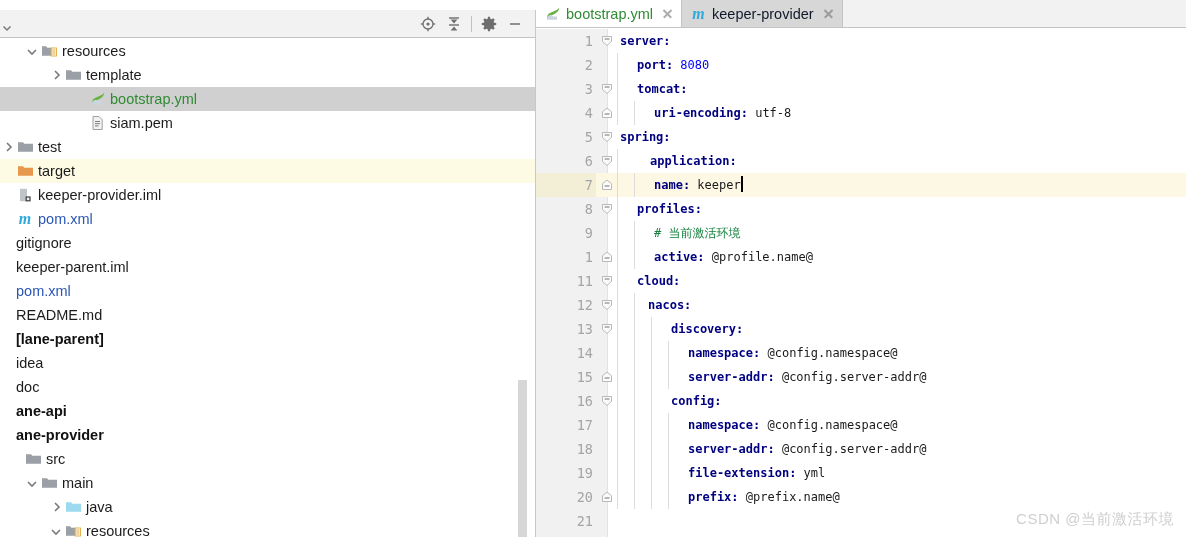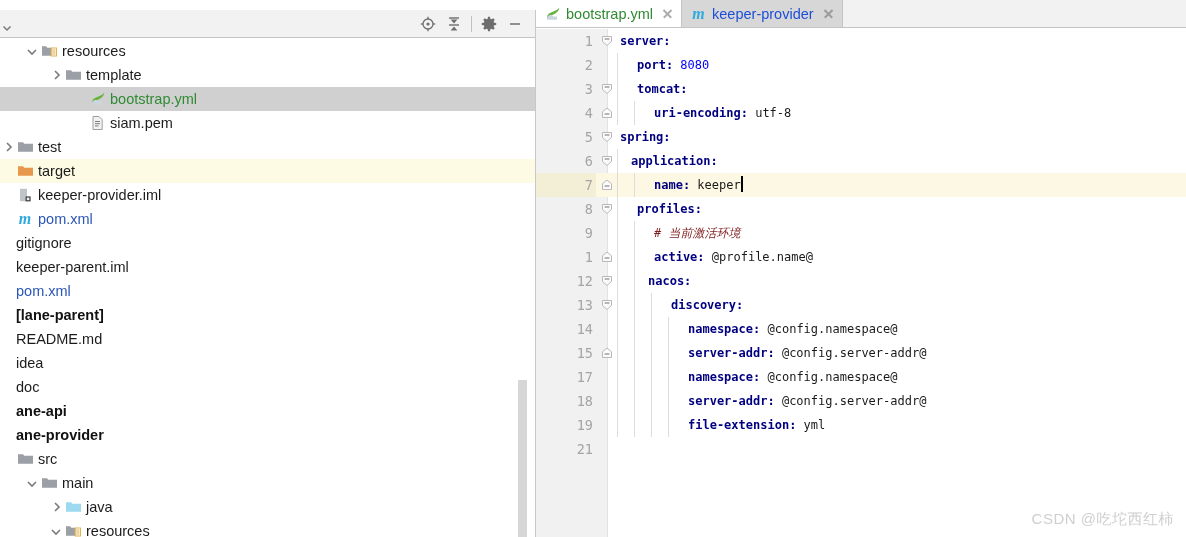--- a/index.html
+++ b/index.html
@@ -124,21 +124,21 @@
     padding: 0 7px 0 8px;
     font-size: 14.5px;
     border-right: 1px solid #c4c4c4;
     cursor: default;
     gap: 5px;
   }
   .tab.active   { background: #ffffff; }
   .tab.inactive { background: #d7d7d7; }
   .tab .tab-ico { width: 17px; height: 16px; display:flex; align-items:center; justify-content:center; }
   .tab .tab-lbl.green { color: #2f8a33; }
-  .tab .tab-lbl.grayblue { color: #1d4ed8; }
+  .tab .tab-lbl.grayblue { color: #0f172a; }
   .tab .tab-close {
     width: 13px; height: 13px;
     margin-left: 3px;
     position: relative;
     opacity: .55;
   }
   .tab .tab-close::before,
   .tab .tab-close::after {
     content: ""; position: absolute;
     left: 1px; top: 6px;
@@ -196,21 +196,21 @@
     left: 84px; top: 0;
     height: 24px;
     line-height: 24px;
     font-family: "DejaVu Sans Mono", monospace;
     font-size: 12px;
     white-space: pre;
   }
   .k   { color: #000080; font-weight: bold; }
   .num { color: #0000ff; }
   .val { color: #1a1a1a; }
-  .cmt { color: #7f1d1d; font-style: italic; }
+  .cmt { color: #15803d; }
   .cursor-caret {
     display: inline-block;
     width: 2px; height: 16px;
     background: #000;
     vertical-align: -3px;
   }
 
   .indent-guide {
     position: absolute;
     width: 1px;
@@ -385,43 +385,43 @@
         <div class="row">
           <span class="chev"></span>
           <span class="lbl">keeper-parent.iml</span>
         </div>
         <div class="row">
           <span class="chev"></span>
           <span class="lbl blue">pom.xml</span>
         </div>
         <div class="row">
           <span class="chev"></span>
+          <span class="lbl">README.md</span>
+        </div>
+        <div class="row">
+          <span class="chev"></span>
           <span class="lbl bold">[lane-parent]</span>
         </div>
         <div class="row">
           <span class="chev"></span>
-          <span class="lbl">README.md</span>
-        </div>
-        <div class="row">
-          <span class="chev"></span>
           <span class="lbl">idea</span>
         </div>
         <div class="row">
           <span class="chev"></span>
           <span class="lbl">doc</span>
         </div>
         <div class="row">
           <span class="chev"></span>
           <span class="lbl bold">ane-api</span>
         </div>
         <div class="row">
           <span class="chev"></span>
           <span class="lbl bold">ane-provider</span>
         </div>
-        <div class="row" style="padding-left: 0px;">
+        <div class="row" style="padding-left: 8px;">
           <span class="chev"></span>
           <span class="ico">
             <svg width="17" height="16" viewBox="0 0 17 16">
               <path fill="#9aa0a6" d="M1 3.2h5l1.3 1.5H16v8.1H1z"></path>
             </svg>
           </span>
           <span class="lbl">src</span>
         </div>
         <div class="row" style="padding-left: 24px;">
           <span class="chev">
@@ -538,21 +538,21 @@
               </svg></span>
             <span class="code" style="left: 84px;"><span class="k">spring:</span></span>
           </div>
           <div class="cline">
             <span class="lnum">6</span>
             <span class="fold"><svg width="16" height="16" viewBox="0 0 16 16">
                 <path d="M3.5 3.5h9v5l-4.5 4-4.5-4z" fill="#fbfbfb" stroke="#b9b9b9" stroke-width="1"></path>
                 <line x1="5.6" y1="6" x2="10.4" y2="6" stroke="#8a8a8a" stroke-width="1.2"></line>
               </svg></span>
             <span class="indent-guide" style="left: 81px; top: 0px; height: 24px;"></span>
-            <span class="code" style="left: 95px; text-align: right;"><span class="k">application:</span></span>
+            <span class="code" style="left: 114px; text-align: right;"><span class="k">application:</span></span>
           </div>
           <div class="cline cursorline">
             <span class="lnum">7</span>
             <span class="fold"><svg width="16" height="16" viewBox="0 0 16 16">
                 <path d="M8 3.2l4.5 3.4v5.9h-9V6.6z" fill="#fbfbfb" stroke="#b9b9b9" stroke-width="1"></path>
                 <line x1="5.6" y1="9" x2="10.4" y2="9" stroke="#8a8a8a" stroke-width="1.2"></line>
               </svg></span>
             <span class="indent-guide" style="left: 81px; top: 0px; height: 24px;"></span>
             <span class="indent-guide" style="left: 98px; top: 0px; height: 24px;"></span>
             <span class="code" style="left: 118px;"><span class="k">name: </span><span class="val">keeper</span><span class="cursor-caret"></span></span>
@@ -576,20 +576,29 @@
             <span class="lnum">1</span>
             <span class="fold"><svg width="16" height="16" viewBox="0 0 16 16">
                 <path d="M8 3.2l4.5 3.4v5.9h-9V6.6z" fill="#fbfbfb" stroke="#b9b9b9" stroke-width="1"></path>
                 <line x1="5.6" y1="9" x2="10.4" y2="9" stroke="#8a8a8a" stroke-width="1.2"></line>
               </svg></span>
             <span class="indent-guide" style="left: 81px; top: 0px; height: 24px;"></span>
             <span class="indent-guide" style="left: 98px; top: 0px; height: 24px;"></span>
             <span class="code" style="left: 118px;"><span class="k">active: </span><span class="val">@profile.name@</span></span>
           </div>
           <div class="cline">
+            <span class="lnum">11</span>
+            <span class="fold"><svg width="16" height="16" viewBox="0 0 16 16">
+                <path d="M3.5 3.5h9v5l-4.5 4-4.5-4z" fill="#fbfbfb" stroke="#b9b9b9" stroke-width="1"></path>
+                <line x1="5.6" y1="6" x2="10.4" y2="6" stroke="#8a8a8a" stroke-width="1.2"></line>
+              </svg></span>
+            <span class="indent-guide" style="left: 81px; top: 0px; height: 24px;"></span>
+            <span class="code" style="left: 101px;"><span class="k">cloud:</span></span>
+          </div>
+          <div class="cline">
             <span class="lnum">12</span>
             <span class="fold"><svg width="16" height="16" viewBox="0 0 16 16">
                 <path d="M3.5 3.5h9v5l-4.5 4-4.5-4z" fill="#fbfbfb" stroke="#b9b9b9" stroke-width="1"></path>
                 <line x1="5.6" y1="6" x2="10.4" y2="6" stroke="#8a8a8a" stroke-width="1.2"></line>
               </svg></span>
             <span class="indent-guide" style="left: 81px; top: 0px; height: 24px;"></span>
             <span class="indent-guide" style="left: 98px; top: 0px; height: 24px;"></span>
             <span class="code" style="left: 112px;"><span class="k">nacos:</span></span>
           </div>
           <div class="cline">
@@ -617,20 +626,31 @@
                 <path d="M8 3.2l4.5 3.4v5.9h-9V6.6z" fill="#fbfbfb" stroke="#b9b9b9" stroke-width="1"></path>
                 <line x1="5.6" y1="9" x2="10.4" y2="9" stroke="#8a8a8a" stroke-width="1.2"></line>
               </svg></span>
             <span class="indent-guide" style="left: 81px; top: 0px; height: 24px;"></span>
             <span class="indent-guide" style="left: 98px; top: 0px; height: 24px;"></span>
             <span class="indent-guide" style="left: 115px; top: 0px; height: 24px;"></span>
             <span class="indent-guide" style="left: 132px; top: 0px; height: 24px;"></span>
             <span class="code" style="left: 152px;"><span class="k">server-addr: </span><span class="val">@config.server-addr@</span></span>
           </div>
           <div class="cline">
+            <span class="lnum">16</span>
+            <span class="fold"><svg width="16" height="16" viewBox="0 0 16 16">
+                <path d="M3.5 3.5h9v5l-4.5 4-4.5-4z" fill="#fbfbfb" stroke="#b9b9b9" stroke-width="1"></path>
+                <line x1="5.6" y1="6" x2="10.4" y2="6" stroke="#8a8a8a" stroke-width="1.2"></line>
+              </svg></span>
+            <span class="indent-guide" style="left: 81px; top: 0px; height: 24px;"></span>
+            <span class="indent-guide" style="left: 98px; top: 0px; height: 24px;"></span>
+            <span class="indent-guide" style="left: 115px; top: 0px; height: 24px;"></span>
+            <span class="code" style="left: 135px;"><span class="k">config:</span></span>
+          </div>
+          <div class="cline">
             <span class="lnum">17</span>
             <span class="indent-guide" style="left: 81px; top: 0px; height: 24px;"></span>
             <span class="indent-guide" style="left: 98px; top: 0px; height: 24px;"></span>
             <span class="indent-guide" style="left: 115px; top: 0px; height: 24px;"></span>
             <span class="indent-guide" style="left: 132px; top: 0px; height: 24px;"></span>
             <span class="code" style="left: 152px;"><span class="k">namespace: </span><span class="val">@config.namespace@</span></span>
           </div>
           <div class="cline">
             <span class="lnum">18</span>
             <span class="indent-guide" style="left: 81px; top: 0px; height: 24px;"></span>
@@ -641,24 +661,36 @@
           </div>
           <div class="cline">
             <span class="lnum">19</span>
             <span class="indent-guide" style="left: 81px; top: 0px; height: 24px;"></span>
             <span class="indent-guide" style="left: 98px; top: 0px; height: 24px;"></span>
             <span class="indent-guide" style="left: 115px; top: 0px; height: 24px;"></span>
             <span class="indent-guide" style="left: 132px; top: 0px; height: 24px;"></span>
             <span class="code" style="left: 152px;"><span class="k">file-extension: </span><span class="val">yml</span></span>
           </div>
           <div class="cline">
+            <span class="lnum">20</span>
+            <span class="fold"><svg width="16" height="16" viewBox="0 0 16 16">
+                <path d="M8 3.2l4.5 3.4v5.9h-9V6.6z" fill="#fbfbfb" stroke="#b9b9b9" stroke-width="1"></path>
+                <line x1="5.6" y1="9" x2="10.4" y2="9" stroke="#8a8a8a" stroke-width="1.2"></line>
+              </svg></span>
+            <span class="indent-guide" style="left: 81px; top: 0px; height: 24px;"></span>
+            <span class="indent-guide" style="left: 98px; top: 0px; height: 24px;"></span>
+            <span class="indent-guide" style="left: 115px; top: 0px; height: 24px;"></span>
+            <span class="indent-guide" style="left: 132px; top: 0px; height: 24px;"></span>
+            <span class="code" style="left: 152px;"><span class="k">prefix: </span><span class="val">@prefix.name@</span></span>
+          </div>
+          <div class="cline">
             <span class="lnum">21</span>
             <span class="code" style="left: 84px;"></span>
           </div>
         </div>
     </div>
 
     <div id="editor-scroll-track"></div>
 
-    <div id="watermark">CSDN @吃坨西红柿</div>
+    <div id="watermark">CSDN @当前激活环境</div>
   </div>
 
 </div>
 
 </body></html>

